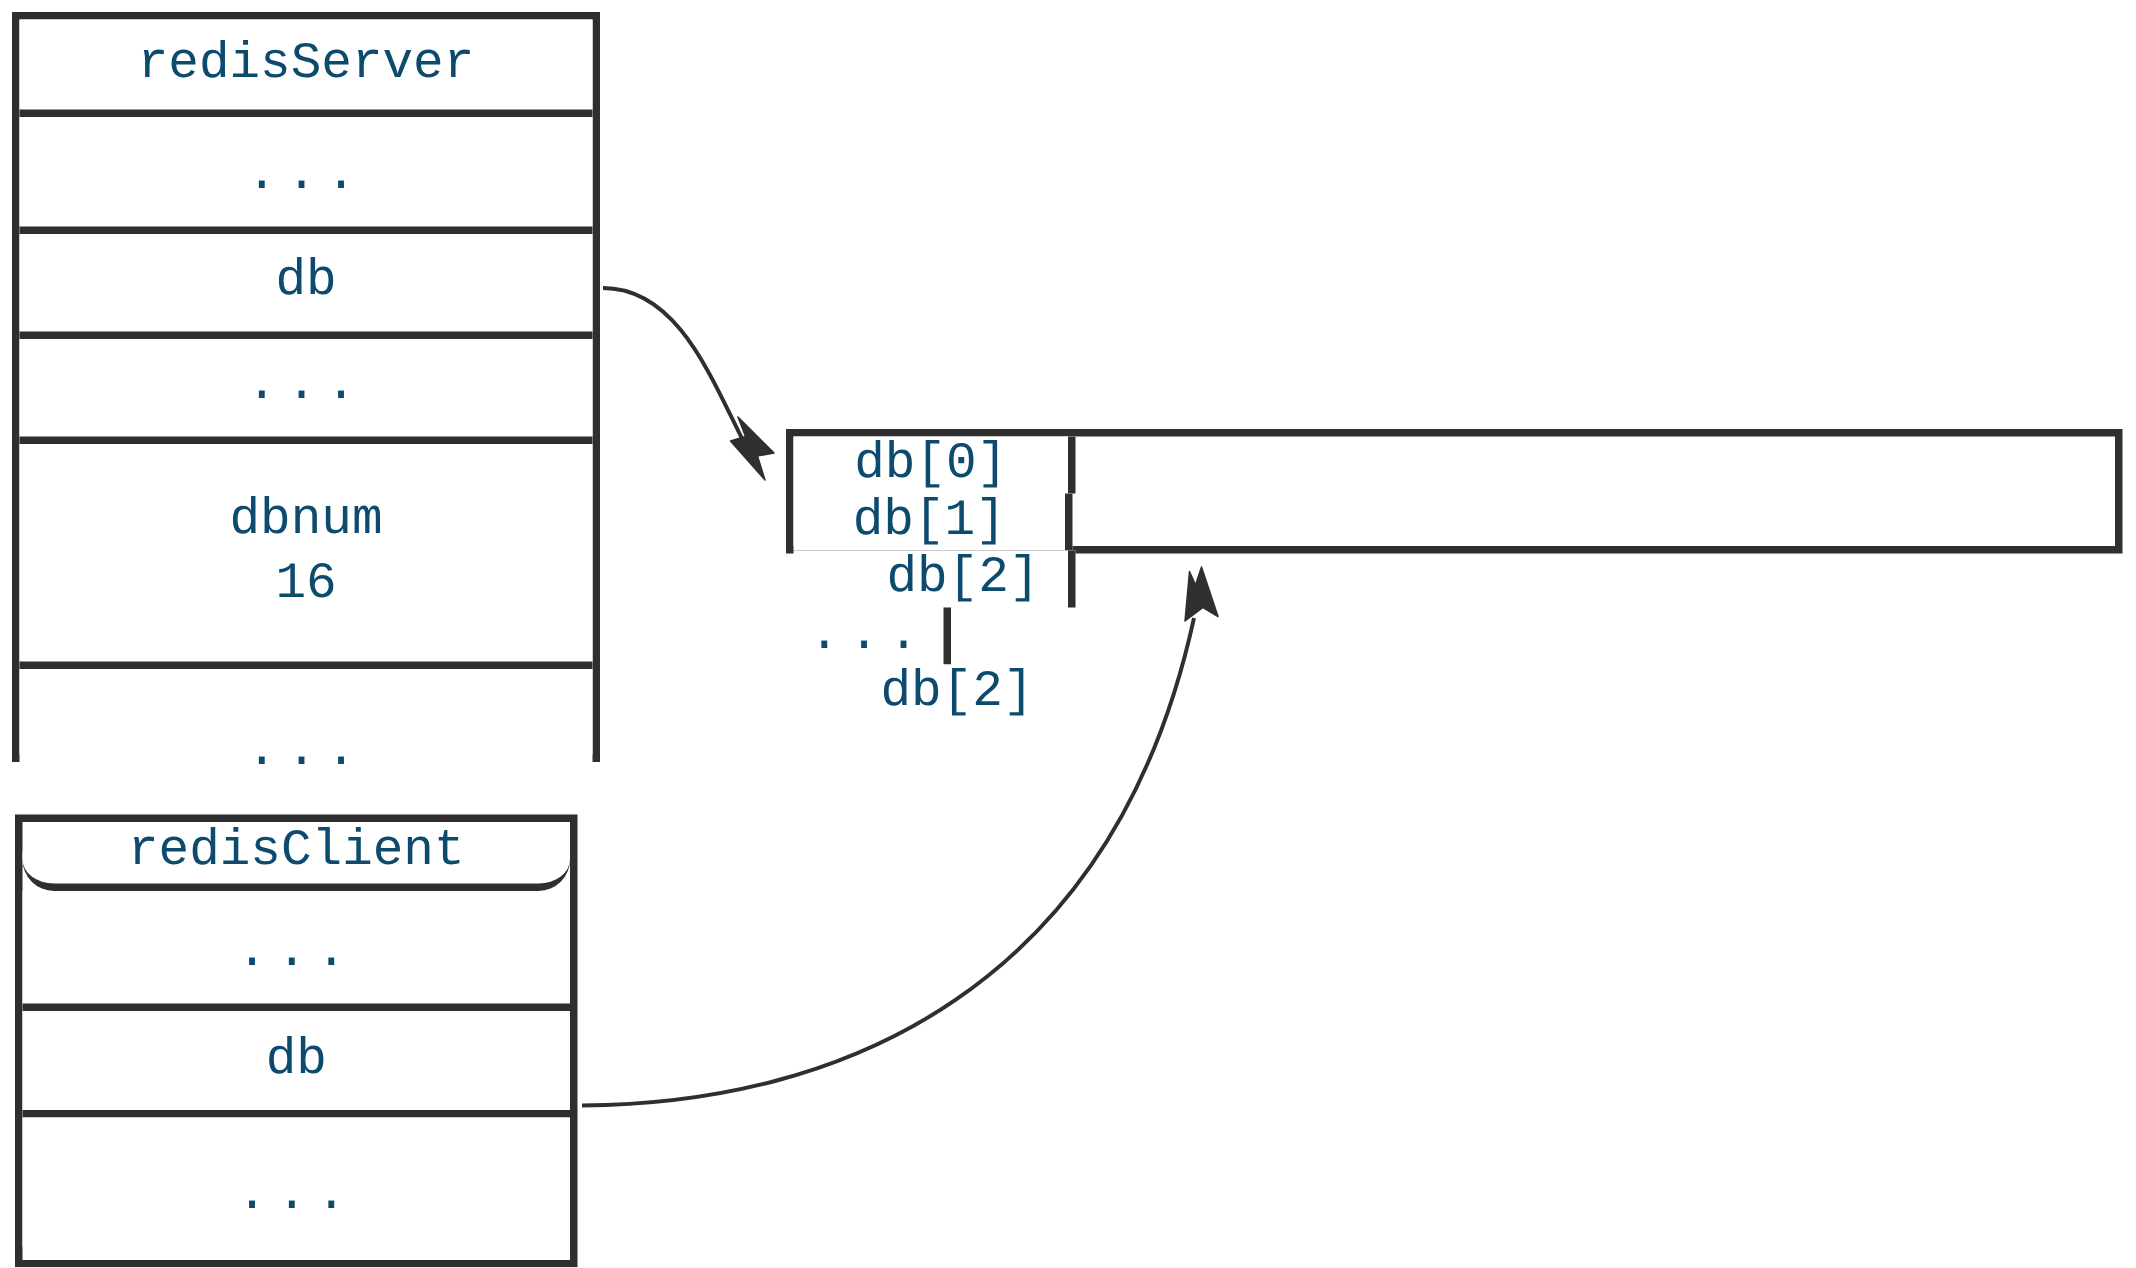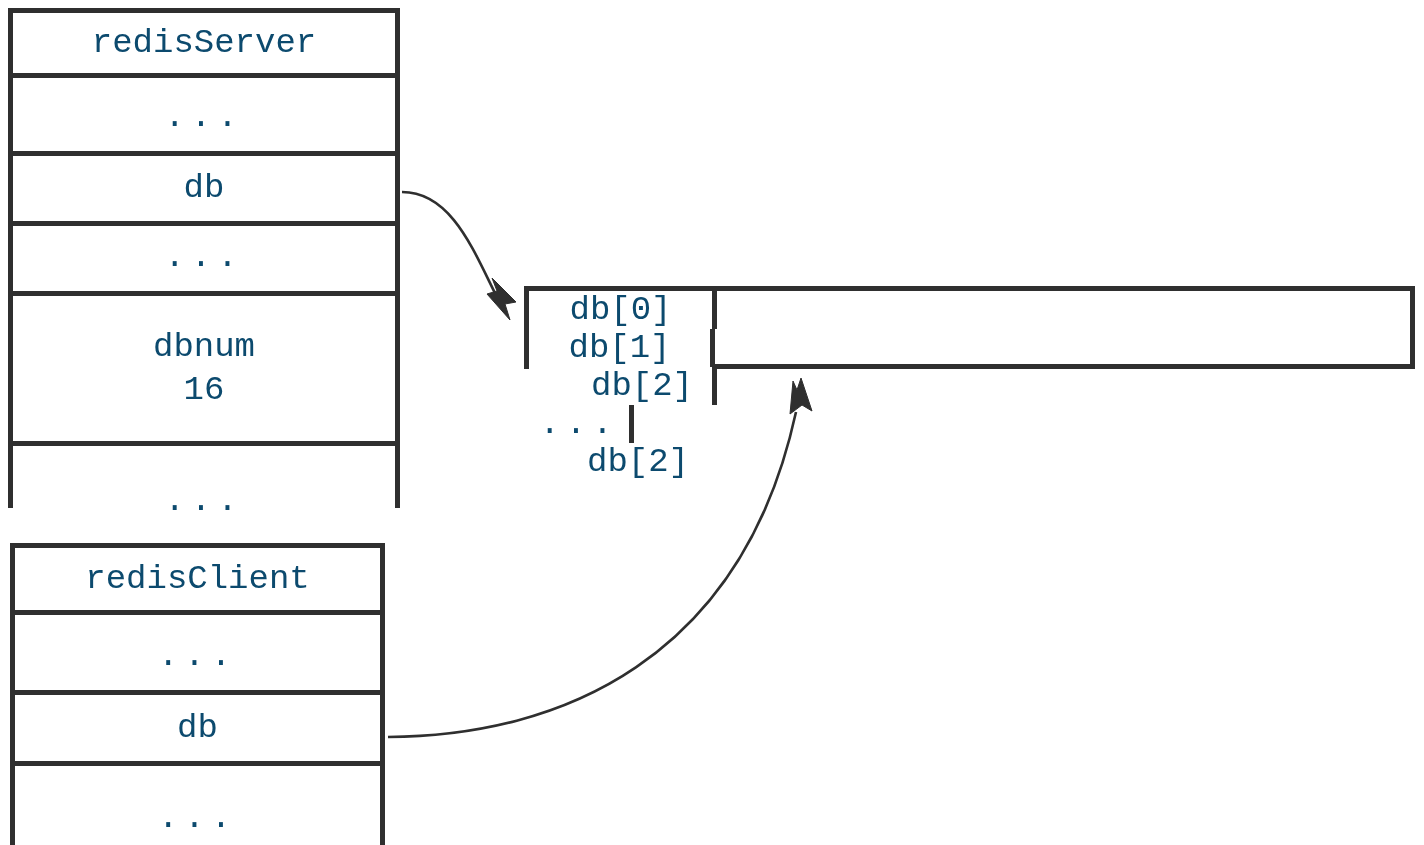--- a/index.html
+++ b/index.html
@@ -131,21 +131,21 @@
       <span class="rowtext small-gap">16</span>
     </div>
 
     <div class="struct-row ellipsis-row" style="height:89px;">
       <span class="rowtext">...</span>
     </div>
   </div>
 
   <div class="struct" id="client-struct" style="left:10px; top:543px; width:375px; height:302px;">
 
-    <div class="struct-row" style="height:67px;">
+    <div class="struct-row" style="height:46px;border-radius:21px;">
       <span class="rowtext">redisClient</span>
     </div>
 
     <div class="struct-row ellipsis-row" style="height:80px;">
       <span class="rowtext">...</span>
     </div>
 
     <div class="struct-row" style="height:71px;">
       <span class="rowtext">db</span>
     </div>

